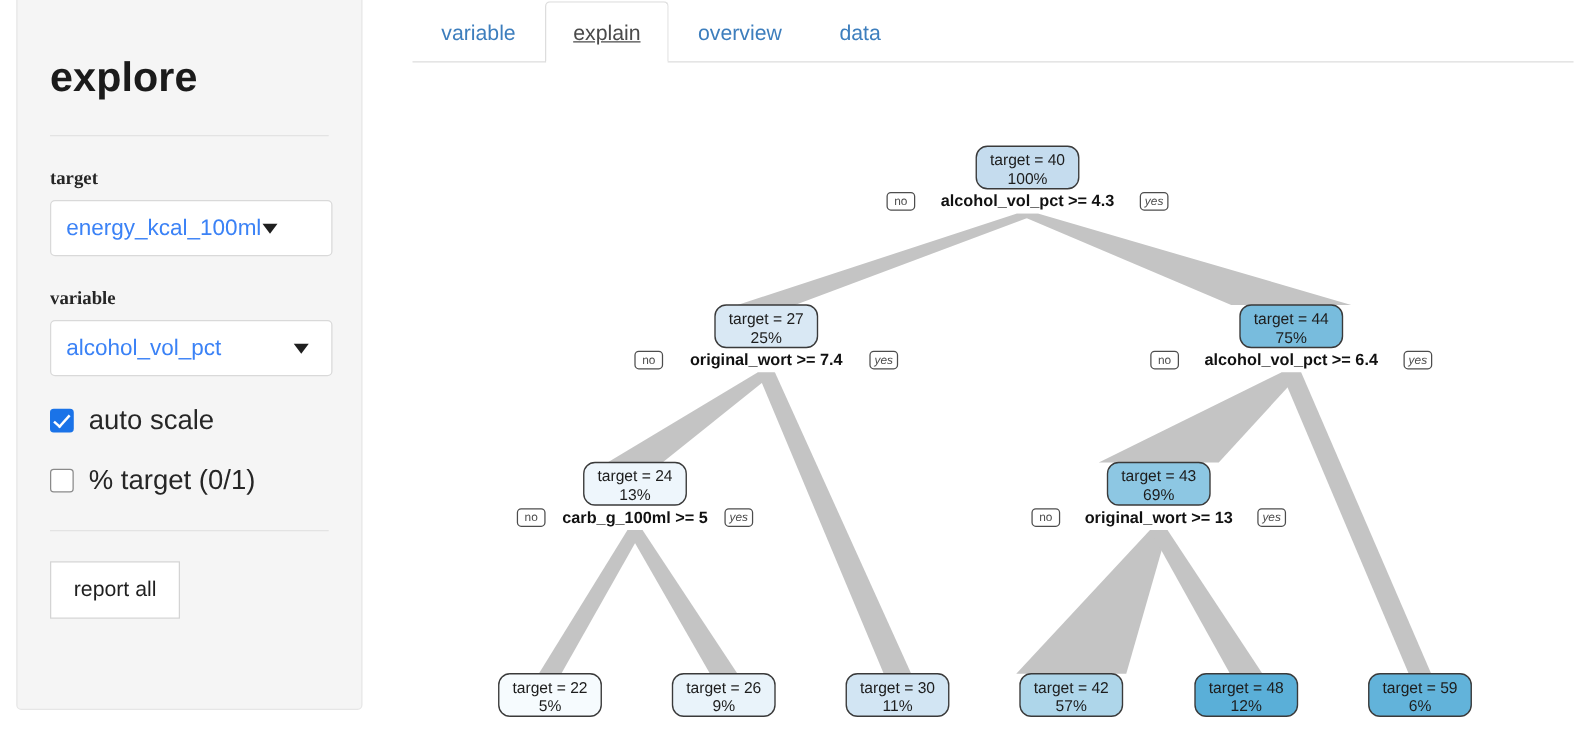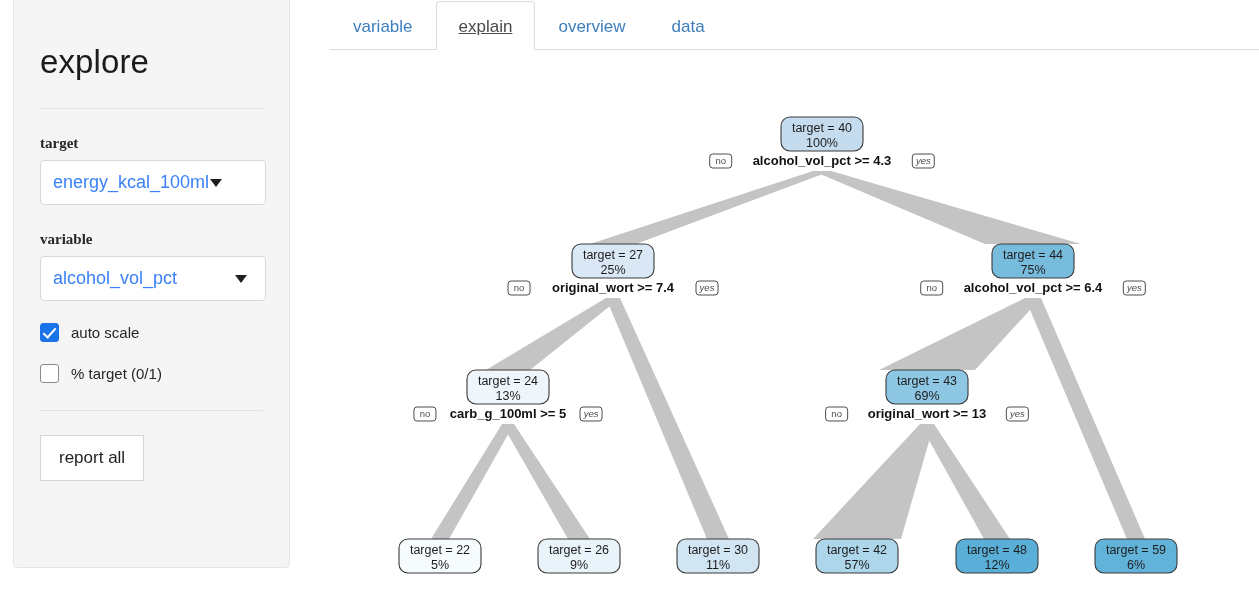--- a/index.html
+++ b/index.html
@@ -18,21 +18,21 @@
     position: absolute;
     left: 13px; top: -8px;
     width: 277px; height: 576px;
     background: #f5f5f5;
     border: 1px solid #e6e6e6;
     border-radius: 4px;
     padding: 0 26px;
   }
   #sidebar-title {
     font-size: 33px;
-    font-weight: 400;
+    font-weight: 700;
     color: #1b1b1b;
     margin-top: 50px;
     margin-bottom: 0;
     letter-spacing: .1px;
   }
   .divider {
     height: 1px;
     background: #e3e3e3;
     margin: 27px 0 0 0;
   }
@@ -90,21 +90,21 @@
   .checkbox.checked::after {
     content: "";
     position: absolute;
     left: 5px; top: 1px;
     width: 5px; height: 11px;
     border: solid #ffffff;
     border-width: 0 2.4px 2.4px 0;
     transform: rotate(42deg);
   }
   .check-label {
-    font-size: 15px;
+    font-size: 22px;
     color: #262626;
     margin-left: 12px;
   }
   .btn {
     margin-top: 24px;
     display: inline-block;
     background: #ffffff;
     border: 1px solid #d4d4d4;
     border-radius: 0;
     padding: 12px 18px;

